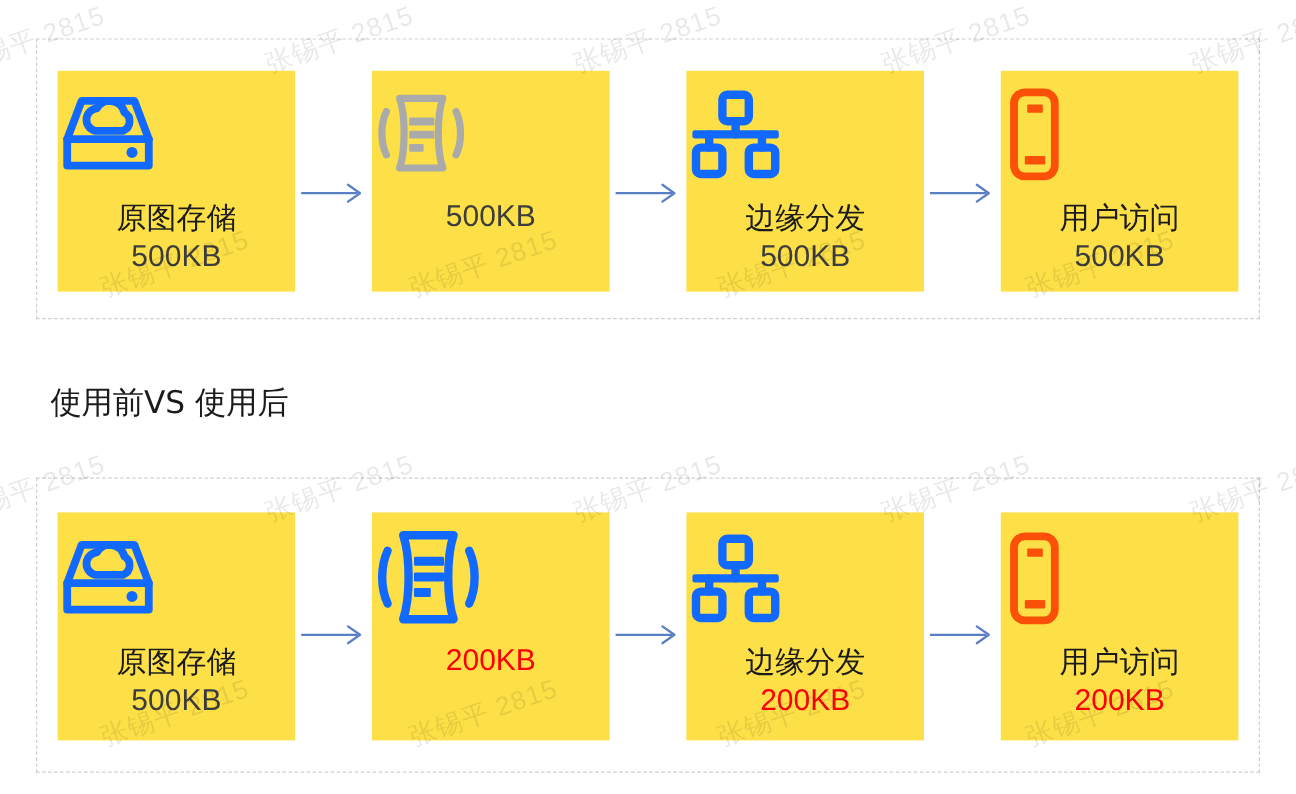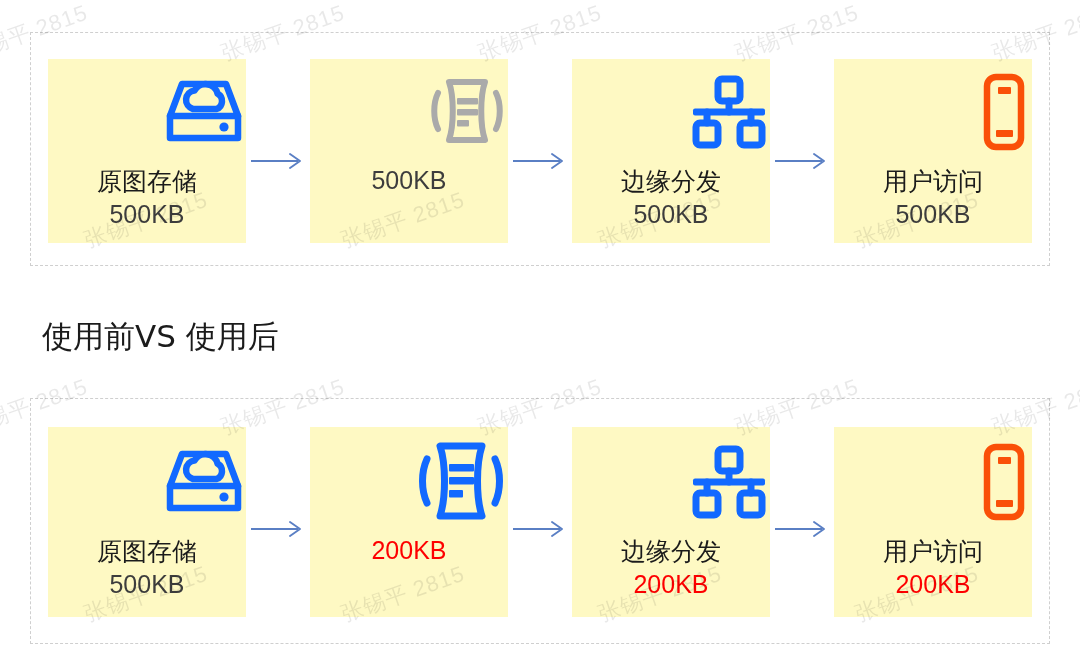--- a/index.html
+++ b/index.html
@@ -56,25 +56,25 @@
     width: 100%; height: 100%;
     display: flex;
     align-items: flex-start;
     justify-content: space-between;
     padding: 0 17px;
     box-sizing: border-box;
   }
 
   
   .card {
-    background: #fef9c3;
+    background: #fde047;
     box-sizing: border-box;
     display: flex;
     flex-direction: column;
-    align-items: flex-end;
+    align-items: flex-start;
     flex: 0 0 auto;
   }
   #stage-before .card { width: 198px; height: 184px; margin-top: 26px; }
   #stage-after  .card { width: 198px; height: 190px; margin-top: 28px; }
 
   .card-icon {
     height: 86px;
     display: flex;
     align-items: center;
     justify-content: center;
@@ -113,21 +113,21 @@
     justify-content: center;
   }
   #stage-before .arrow { margin-top: 118px; }
   #stage-after  .arrow { margin-top: 120px; }
 
   
   #mid-caption {
     position: absolute;
     left: 42px;
     top: 318px;
-    font-size: 31px;
+    font-size: 26px;
     line-height: 36px;
     color: #1b1b1b;
     font-family: "DejaVu Sans", "Liberation Sans", sans-serif;
     white-space: nowrap;
     z-index: 3;
   }
 
   svg { display: block; }
 </style>
 </head>

